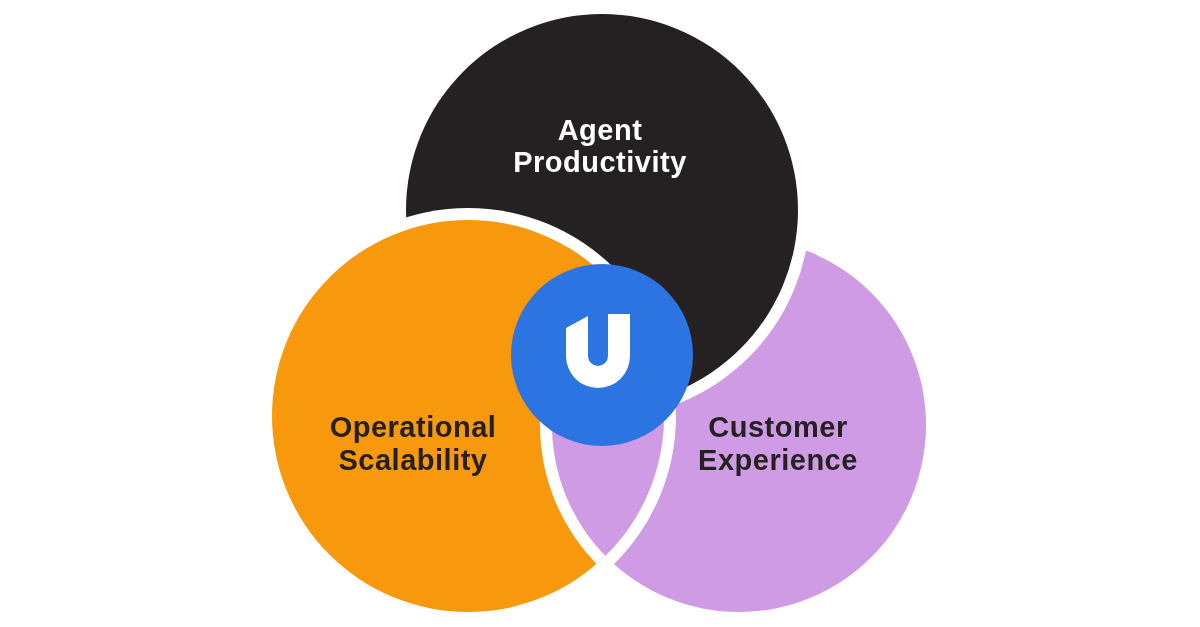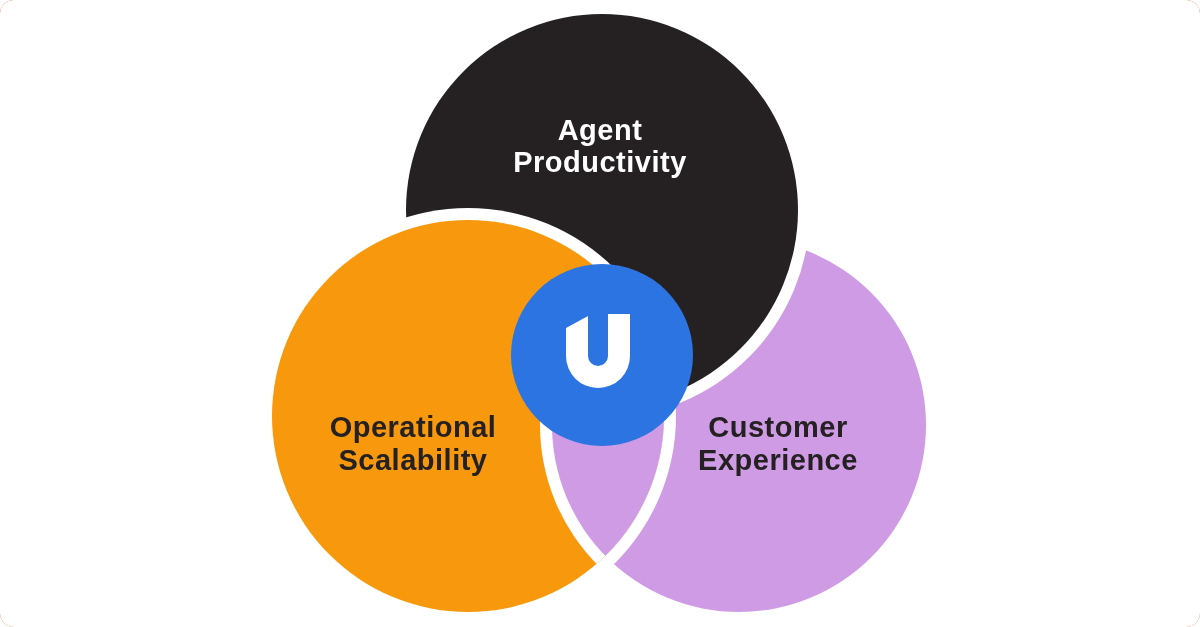--- a/index.html
+++ b/index.html
@@ -7,21 +7,20 @@
     padding: 0;
     background: #ffffff;
   }
   .stage {
     position: relative;
     width: 1200px;
     height: 627px;
     overflow: hidden;
     background: #c2410c;
     font-family: "Liberation Sans", sans-serif;
-    border-radius: 14px;
   }
   svg { display: block; }
   .circle-label {
     font-family: "Liberation Sans", sans-serif;
     font-weight: 700;
     font-size: 29px;
     letter-spacing: 0.5px;
     text-anchor: middle;
   }
 </style>

